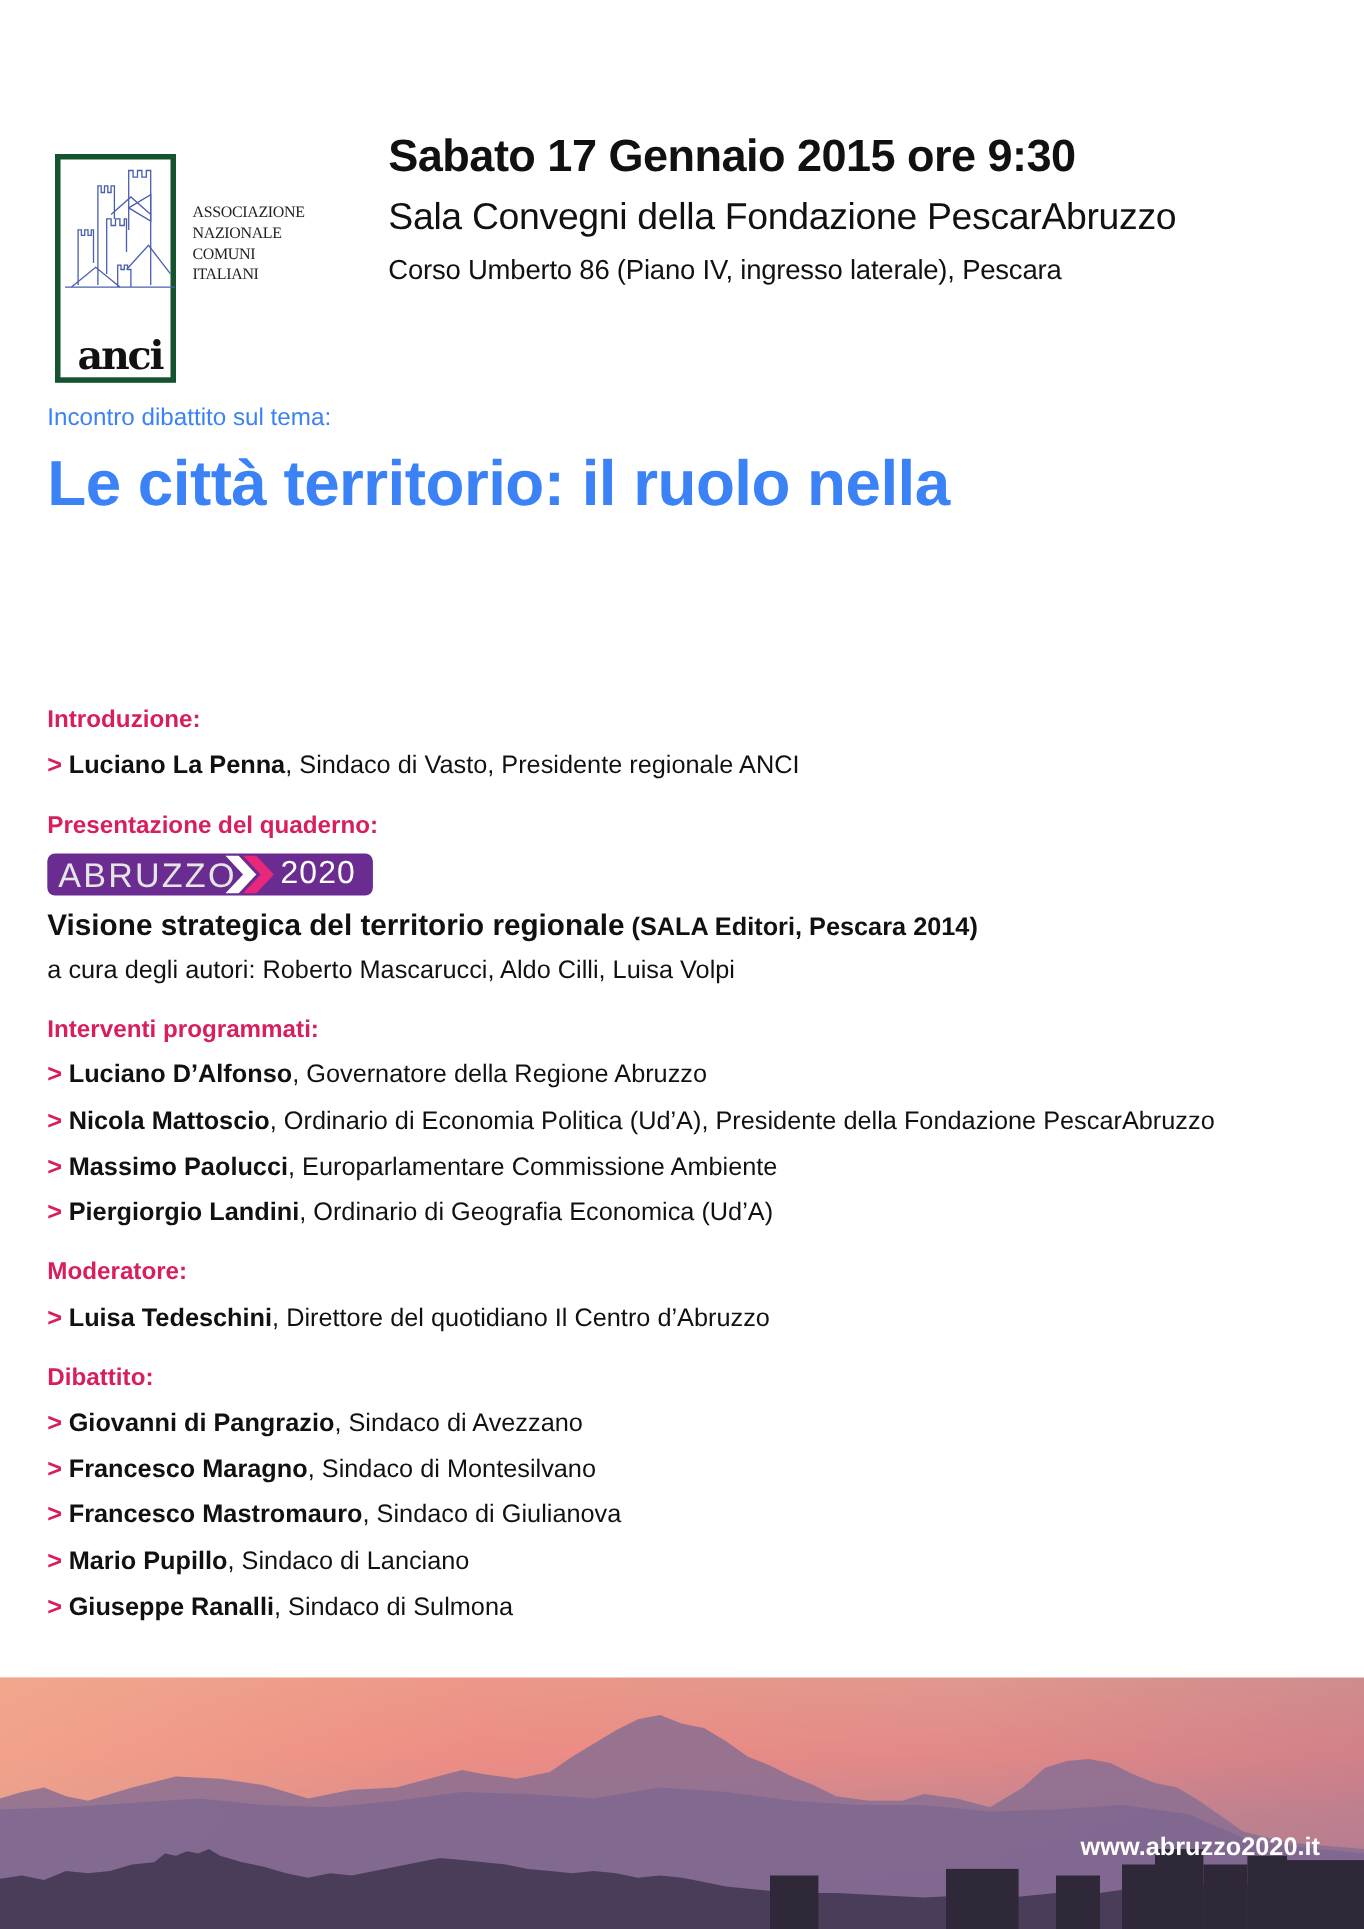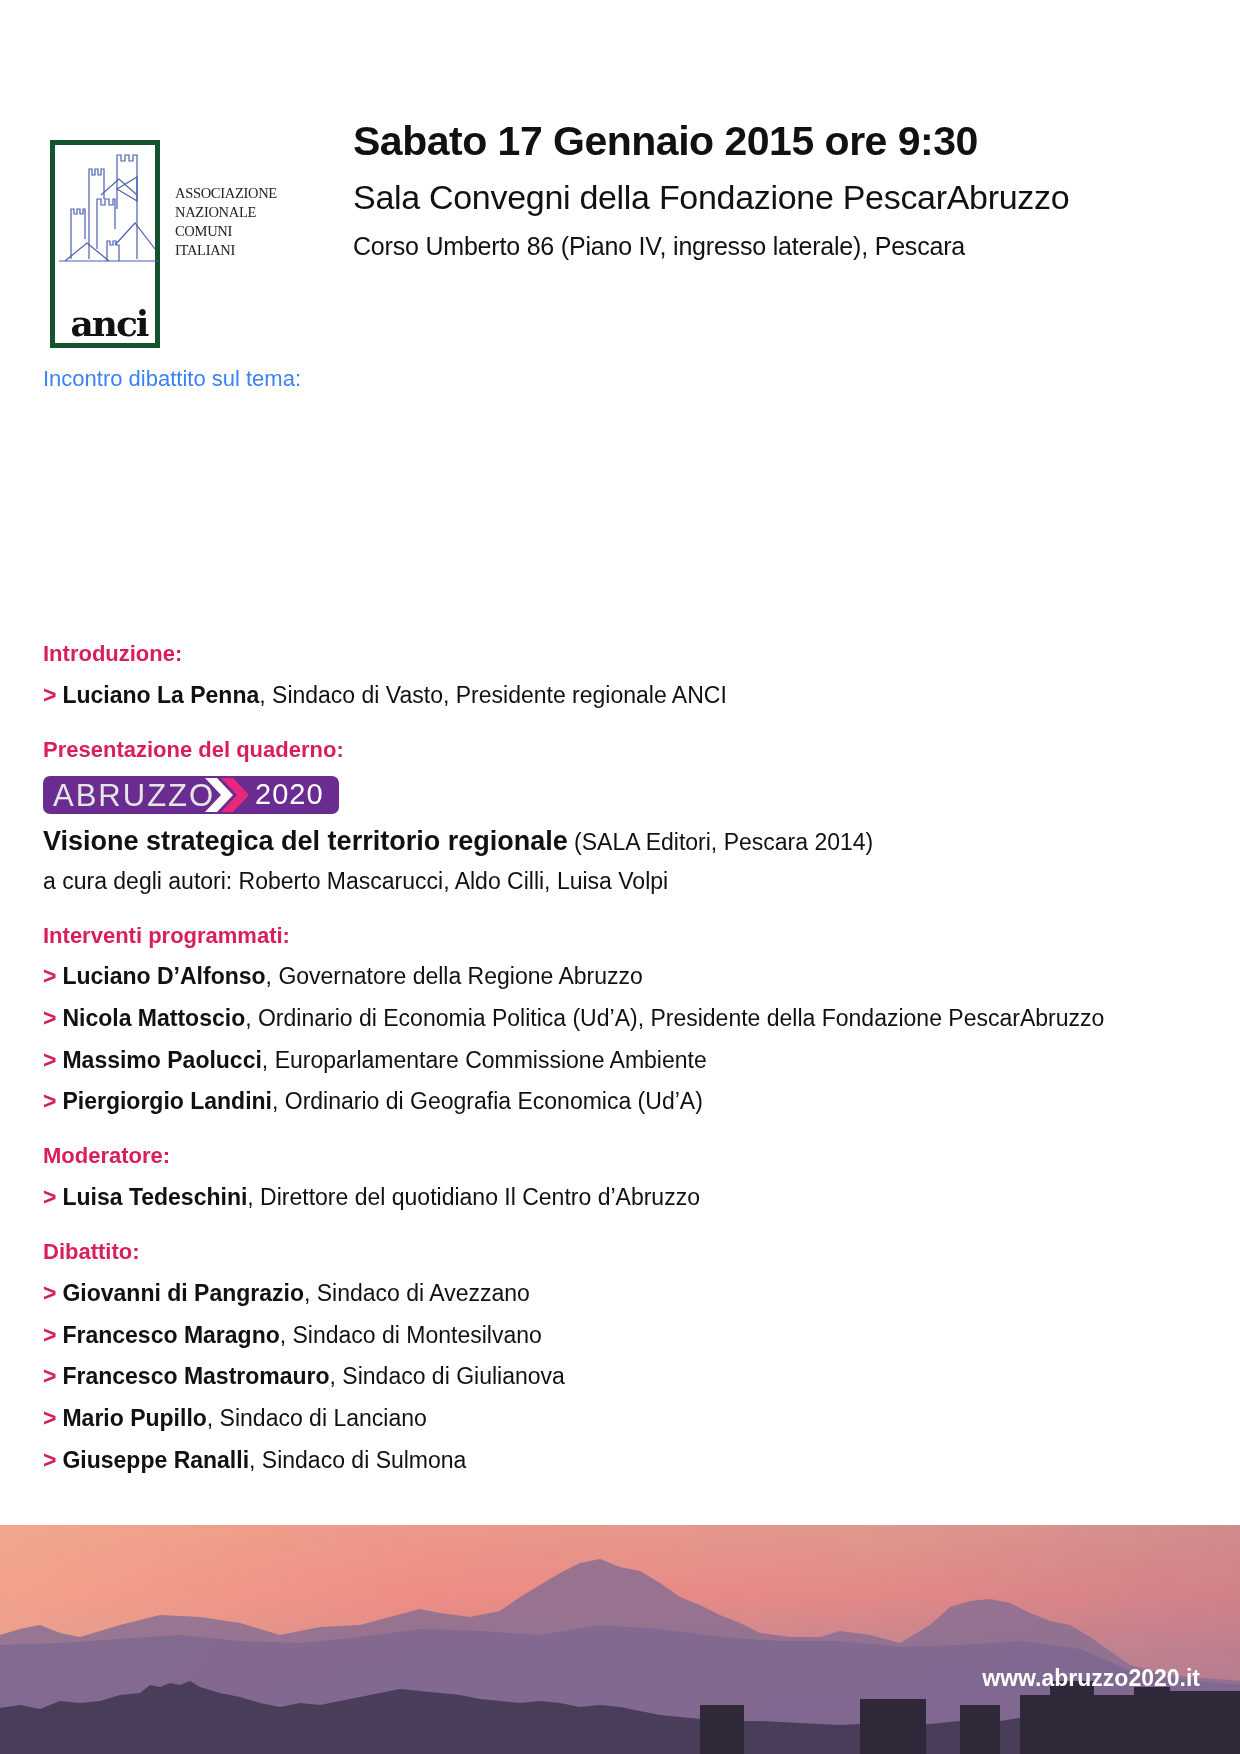--- a/index.html
+++ b/index.html
@@ -45,21 +45,21 @@
 
   .badge {
     position: absolute; left: 43px; top: 776px; width: 296px; height: 38px;
     background: #6b2c91; border-radius: 7px; overflow: hidden;
   }
   .badge .left { position: absolute; left: 10px; top: 2px; font-size: 31px; color: #e5e5e5; letter-spacing: 2px; }
   .badge .right { position: absolute; left: 212px; top: 2px; font-size: 29px; color: #ffffff; letter-spacing: 1px; }
   .badge svg { position: absolute; left: 160px; top: 0; }
 
   .book-title { left: 43px; top: 826px; font-size: 27px; font-weight: bold; }
-  .book-title span.pub { font-weight: normal; font-size: 23px; margin-top: 11px; }
+  .book-title span.pub { font-weight: bold; font-size: 23px; margin-top: 11px; }
   .authors { left: 43px; top: 868px; font-size: 23px; }
 
   .photo {
     position: absolute; left: 0; top: 1525px; width: 1240px; height: 229px; overflow: hidden;
     background: linear-gradient(180deg, #e8a08e 0%, #ec8d86 30%, #c98a90 55%, #a88094 100%);
   }
   .photo-sky {
     position: absolute; inset: 0;
     background: linear-gradient(90deg, rgba(245,170,140,0.7) 0%, rgba(240,140,130,0.4) 35%, rgba(190,120,140,0.2) 70%, rgba(170,110,140,0.4) 100%);
   }
@@ -99,20 +99,21 @@
   <div>COMUNI</div>
   <div>ITALIANI</div>
 </div>
 
 <div class="abs date">Sabato 17 Gennaio 2015 ore 9:30</div>
 <div class="abs venue">Sala Convegni della Fondazione PescarAbruzzo</div>
 <div class="abs address">Corso Umberto 86 (Piano IV, ingresso laterale), Pescara</div>
 
 <div class="abs intro-label pink">Incontro dibattito sul tema:</div>
 <div class="abs title pink">
+  <div>Le città territorio: il ruolo nella</div>
 </div>
 
 <div class="section-label" style="top:641px;">Introduzione:</div>
 <div class="item" style="top:682px;">
   <span class="arrow">&gt;</span><b>Luciano La Penna</b><span>, Sindaco di Vasto, Presidente regionale ANCI</span>
 </div>
 
 <div class="section-label" style="top:737px;">Presentazione del quaderno:</div>
 <div class="badge">
   <span class="left">ABRUZZO</span>

